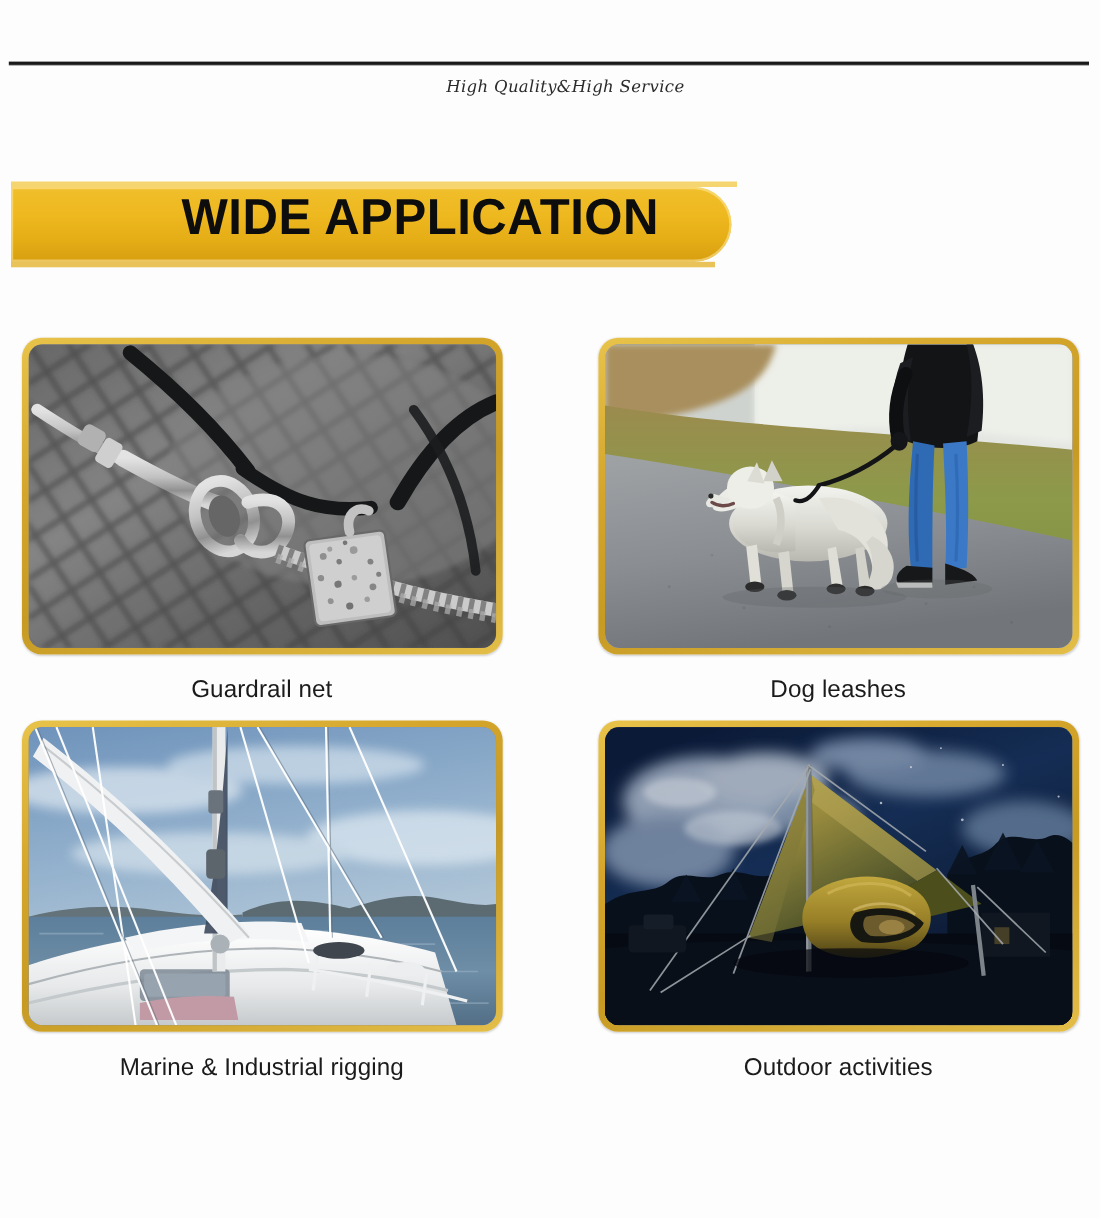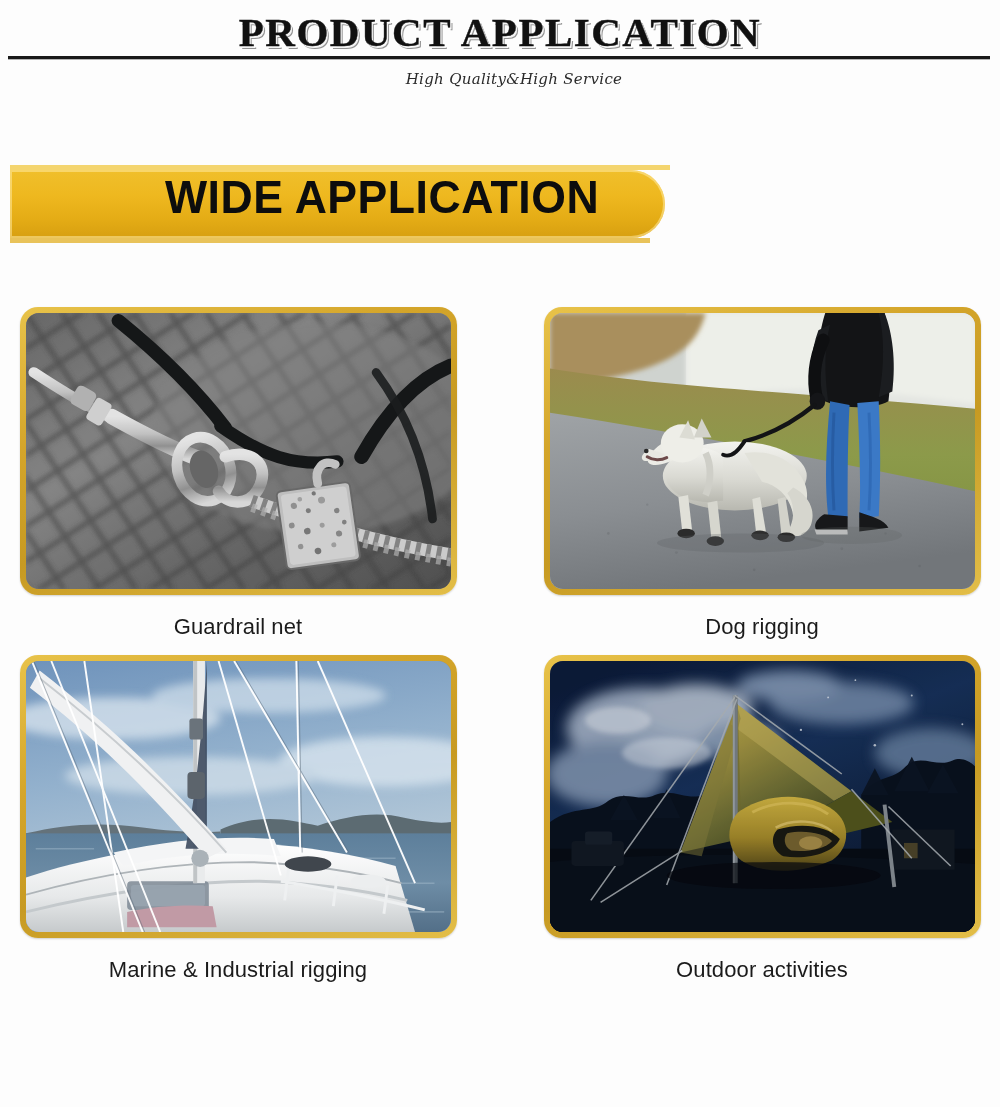--- a/index.html
+++ b/index.html
@@ -105,21 +105,20 @@
     margin-top:19px;
     letter-spacing:0.1px;
   }
   .row2 .card{height:283px;}
   .row2{margin-top:8px;align-items:flex-end;}
 </style>
 </head>
 <body>
 
 <div class="header">
-  <div class="header-title">PRODUCT APPLICATION</div>
   <div class="header-rule"></div>
   <div class="header-sub">High Quality&amp;High Service</div>
 </div>
 
 <div class="banner">
   <div class="banner-text">WIDE APPLICATION</div>
 </div>
 
 <div class="grid">
 
@@ -291,21 +290,21 @@
             <path d="M242 192 L248 230 L238 232 L234 194 Z" fill="#d2d2ca"></path>
             <ellipse cx="140" cy="230" rx="9" ry="5" fill="#2b2b2b"></ellipse>
             <ellipse cx="170" cy="238" rx="9" ry="5" fill="#2b2b2b"></ellipse>
             <ellipse cx="216" cy="232" rx="9" ry="5" fill="#2f2f2f"></ellipse>
             <ellipse cx="243" cy="234" rx="9" ry="5" fill="#2b2b2b"></ellipse>
             <ellipse cx="196" cy="240" rx="86" ry="10" fill="#5e6265" opacity="0.28"></ellipse>
             <ellipse cx="310" cy="232" rx="52" ry="9" fill="#5e6265" opacity="0.25"></ellipse>
           </svg>
         </div>
       </div>
-      <div class="caption">Dog rigging</div>
+      <div class="caption">Dog leashes</div>
     </div>
 
   </div>
 
   <div class="row row2">
 
     <div class="cell">
       <div class="card">
         <div class="card-inner">
           <svg viewBox="0 0 437 283" preserveAspectRatio="none">

